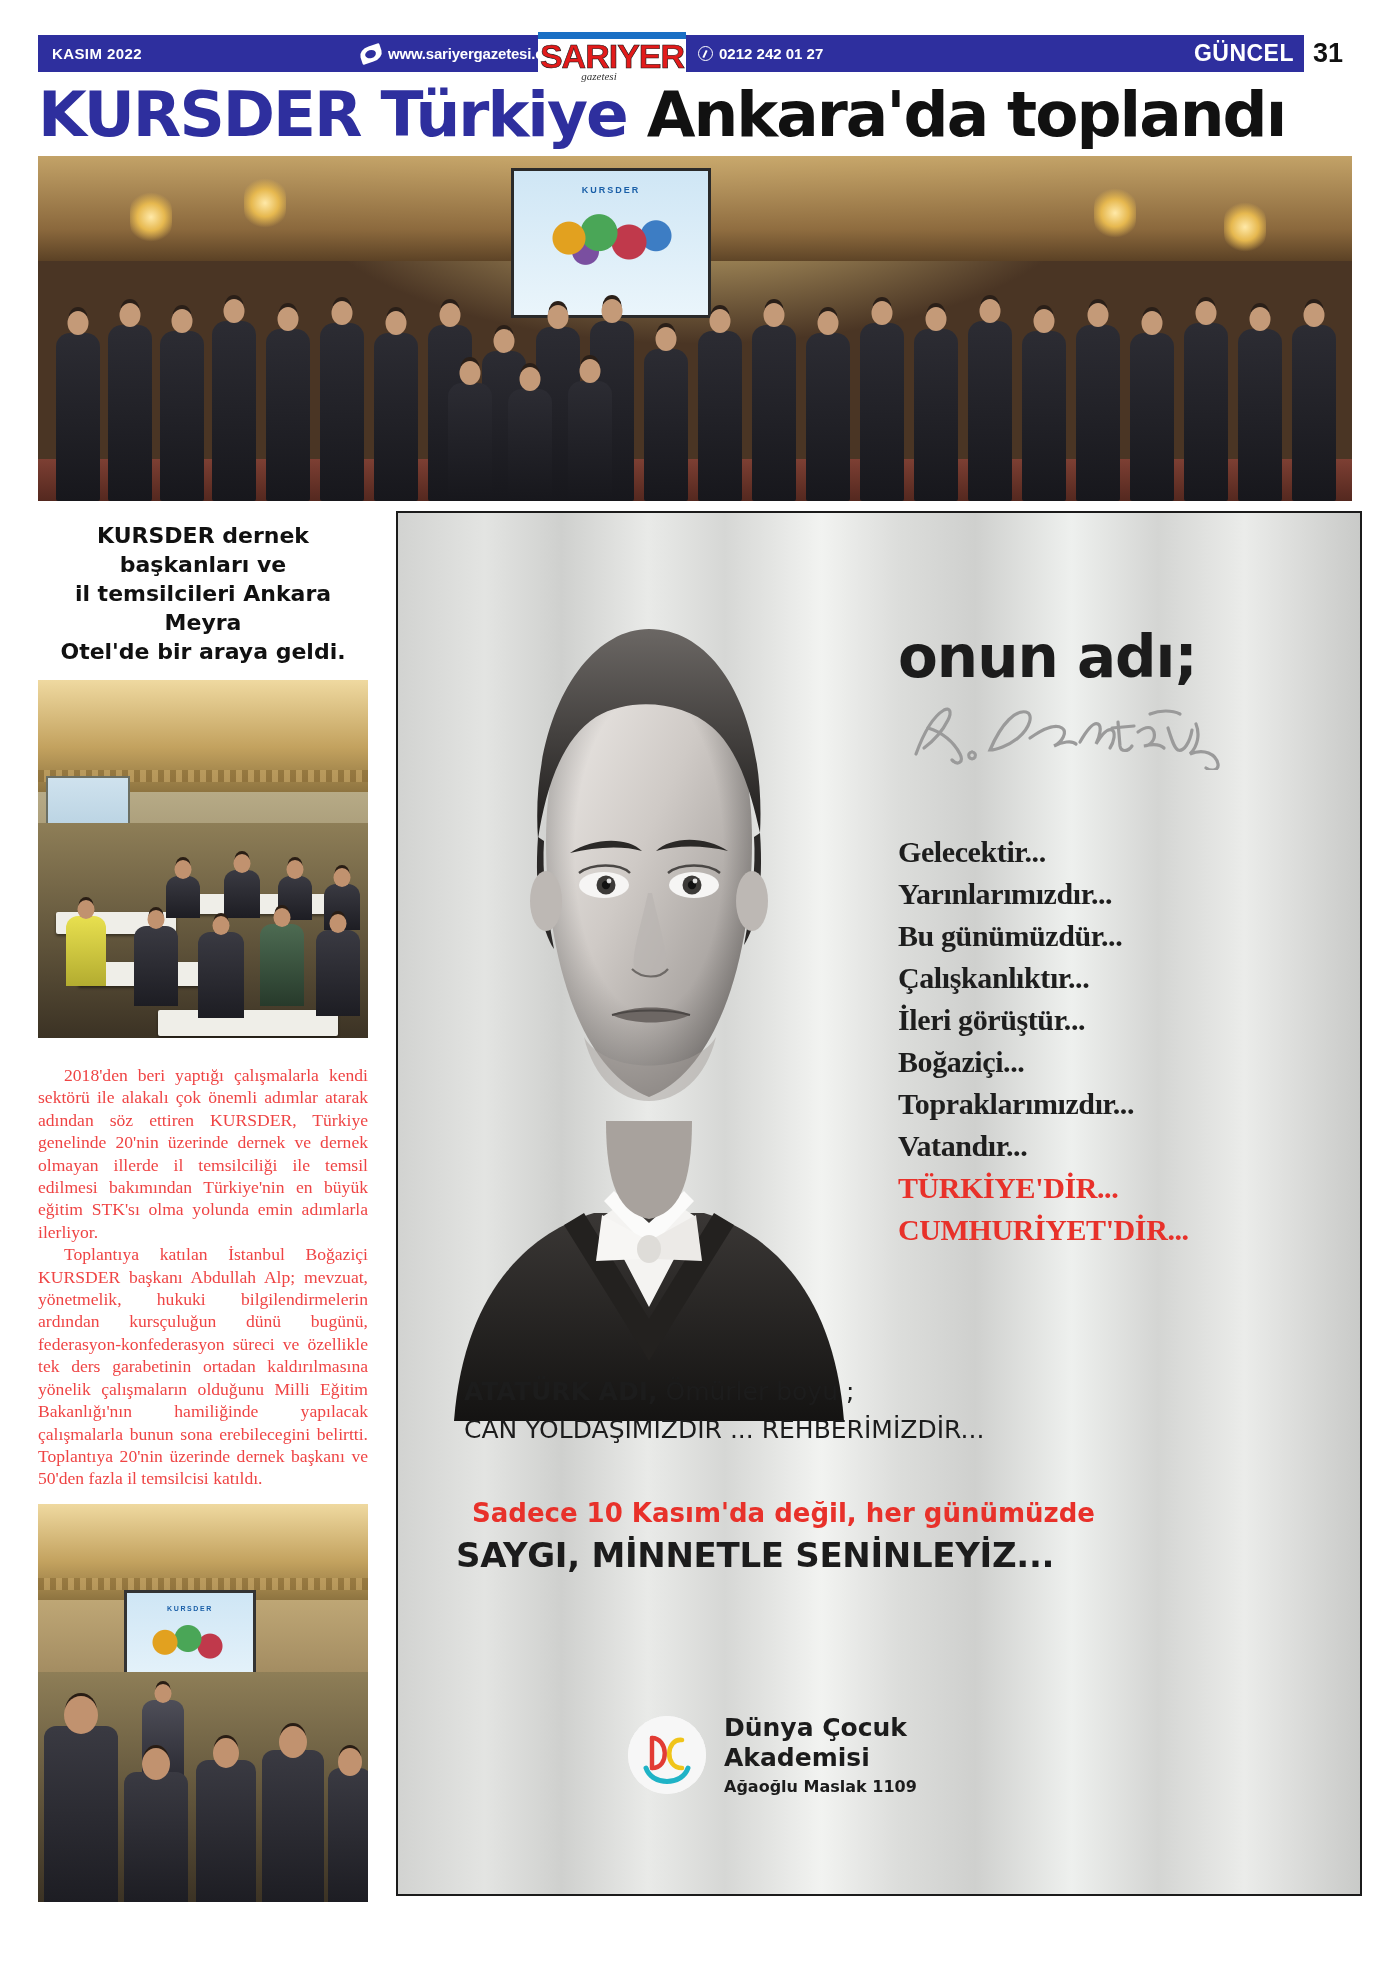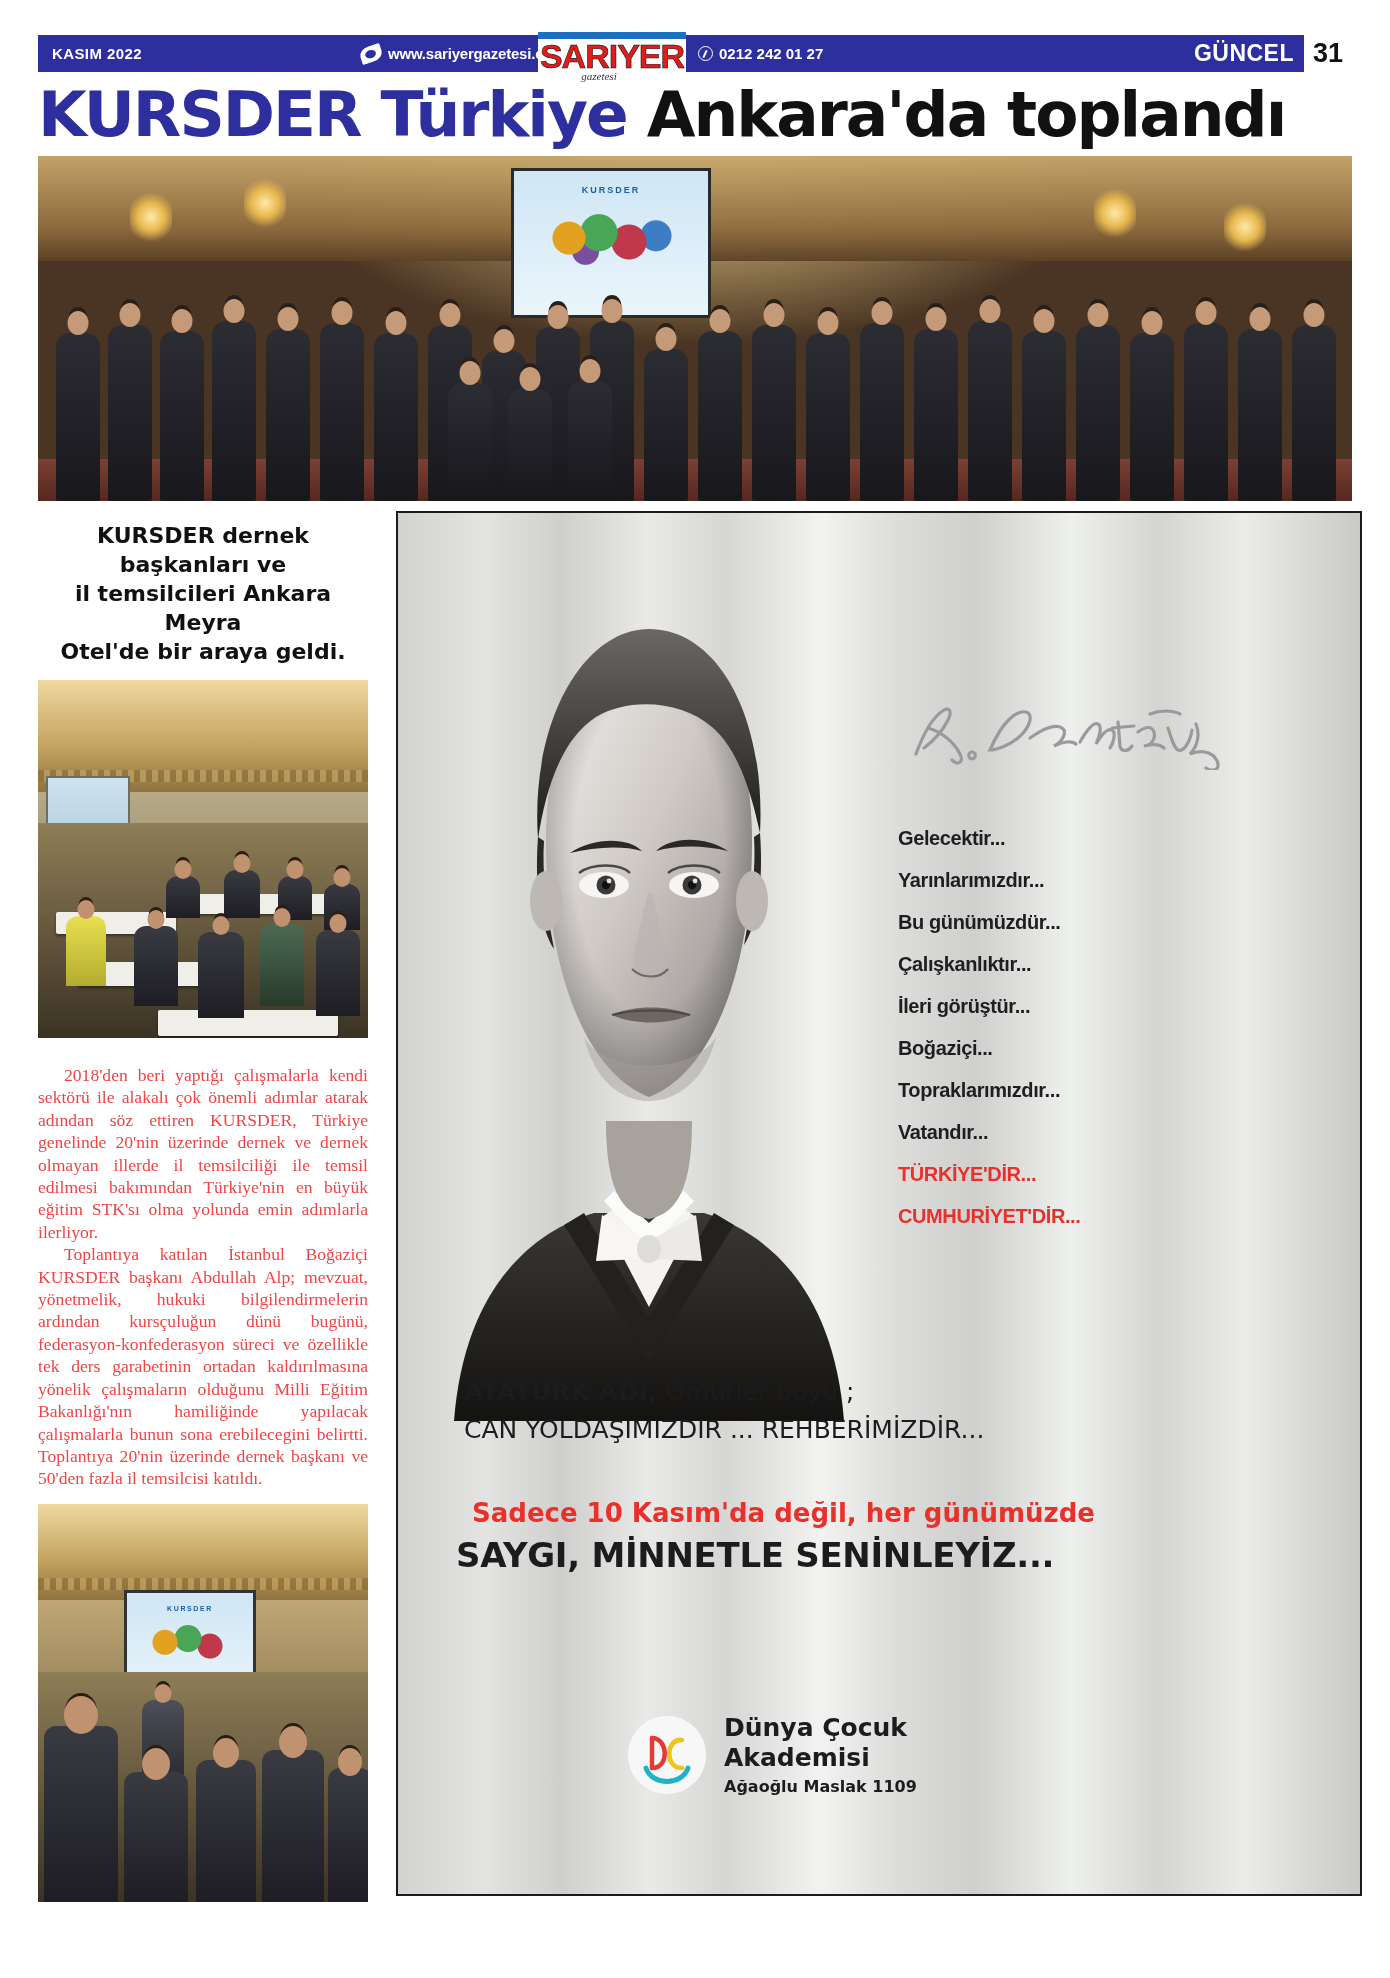--- a/index.html
+++ b/index.html
@@ -277,23 +277,23 @@
   .ad-onunadi{
     position:absolute; left:500px; top:110px;
     font-family:"DejaVu Sans", sans-serif;
     font-size: 58px; font-weight:700; color:#1c1c1c;
     letter-spacing:-1px;
   }
   .ad-signature{
     position:absolute; left:500px; top:185px; width:340px; height:72px;
   }
   .ad-list{
-    position:absolute; left:500px; top:304px;
-    font-family:Liberation Sans, sans-serif;
-    font-size: 20px; font-weight:700; color:#1e1e1e;
+    position:absolute; left:500px; top:318px;
+    font-family:Liberation Serif, serif;
+    font-size: 30px; font-weight:700; color:#1e1e1e;
     line-height: 42px; letter-spacing:-.4px;
   }
   .ad-list .red { color:#e8312a; }
 
   .ad-mid{
     position:absolute; left:66px; top:860px;
     font-family:"DejaVu Sans", sans-serif;
     font-size: 25px; line-height:38px; color:#1c1c1c; font-weight:500;
   }
   .ad-mid .b{ font-weight:800; }
@@ -610,20 +610,21 @@
               <path d="M178 414 C198 404 236 404 256 414 C236 424 198 424 178 414 Z" fill="#6d6764"></path>
               <path d="M178 414 C198 408 236 408 256 414" stroke="#4b4745" stroke-width="2" fill="none"></path>
 
               <path d="M150 436 C172 474 258 474 282 436 C272 478 244 500 215 500 C186 500 160 478 150 436 Z" fill="#a6a09b" opacity=".5"></path>
 
               <ellipse cx="112" cy="300" rx="16" ry="30" fill="#bdb8b4"></ellipse>
               <ellipse cx="318" cy="300" rx="16" ry="30" fill="#bdb8b4"></ellipse>
             </svg>
           </div>
 
+          <div class="ad-onunadi">onun adı;</div>
 
           <div class="ad-signature">
             <svg viewBox="0 0 340 72" width="340" height="72">
               <g fill="none" stroke="#9a9a9a" stroke-width="3.2" stroke-linecap="round">
                 <path d="M18 56 C26 34 36 18 46 12 C52 9 54 14 50 22 C44 34 34 44 26 50"></path>
                 <path d="M30 30 C44 34 56 44 62 56 C66 64 60 68 54 62"></path>
                 <path d="M74 54 a3.4 3.4 0 1 0 .1 0"></path>
                 <path d="M92 52 C104 24 118 12 128 14 C136 16 132 30 120 40 C110 48 98 52 92 52 Z"></path>
                 <path d="M132 40 C146 30 158 26 164 30 C170 34 164 44 156 48 C164 44 174 42 178 46"></path>
                 <path d="M182 44 C190 30 196 24 200 26 C204 28 202 38 198 46 C204 36 210 30 214 32 C218 34 216 44 212 50"></path>

